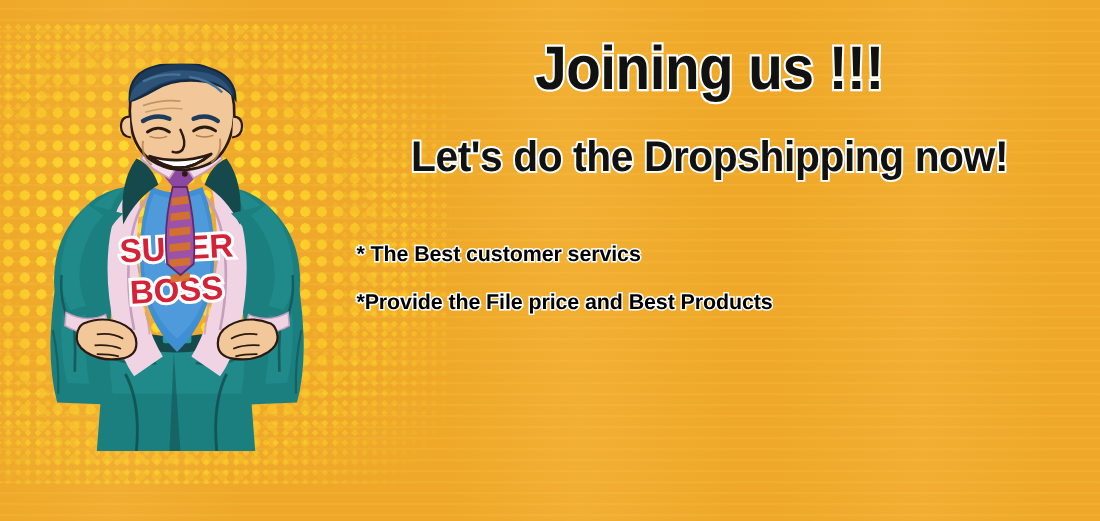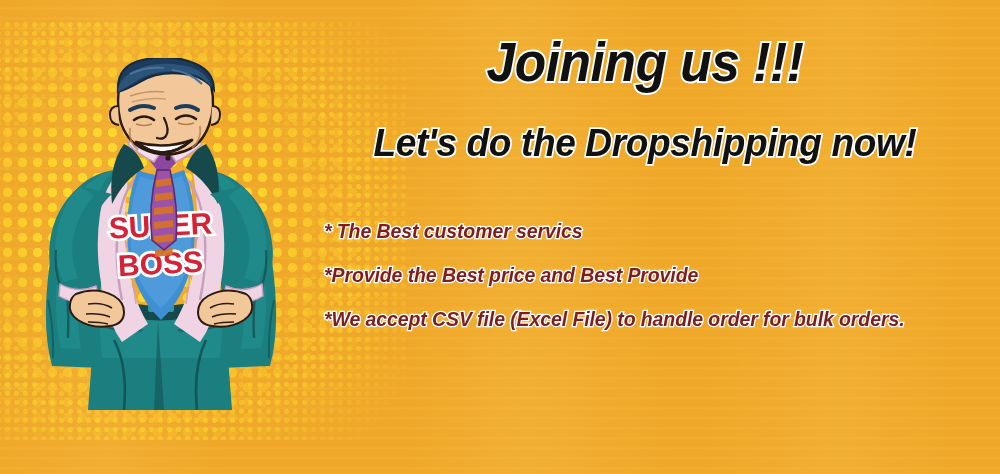--- a/index.html
+++ b/index.html
@@ -75,21 +75,20 @@
   }
   .hero-figure svg { display: block; width: 100%; height: 100%; }
 
   
   .copy {
     position: absolute;
     left: 300px;
     top: 0;
     width: 700px;
     height: 359px;
-    font-style: italic;
   }
   .headline {
     position: absolute;
     left: 0;
     top: 33px;
     width: 690px;
     text-align: center;
     font-size: 56px;
     line-height: 1.02;
     font-weight: 700;
@@ -124,21 +123,21 @@
     top: 222px;
     width: 676px;
     margin: 0;
     padding: 0;
     list-style: none;
   }
   .bullet {
     font-size: 19.5px;
     line-height: 1;
     font-weight: 700;
-    color: #7f1d1d;
+    color: #000000;
     letter-spacing: -0.1px;
     margin-bottom: 24.5px;
     white-space: nowrap;
     -webkit-text-stroke: 2.6px #ffffff;
     paint-order: stroke fill;
   }
   .bullet:last-child { margin-bottom: 0; }
 </style>
 </head>
 <body>
@@ -305,19 +304,18 @@
   </div>
 
   <div class="copy">
 
     <div class="headline">Joining us !!!</div>
 
     <div class="subhead">Let's do the Dropshipping now!</div>
 
     <ul class="bullets">
       <li class="bullet">* The Best customer servics</li>
-      <li class="bullet">*Provide the Best price and Best Provide</li>
-      <li class="bullet">*We accept CSV file (Excel File) to handle order for bulk orders.</li>
+      <li class="bullet">*Provide the File price and Best Products</li>
     </ul>
 
   </div>
 
 </div>
 
 </body></html>

